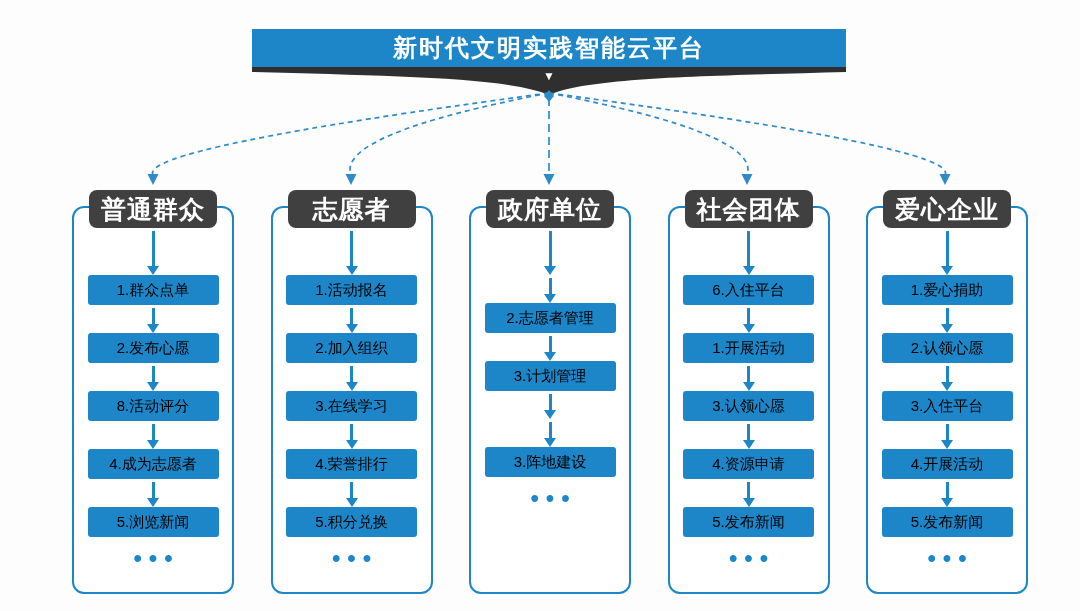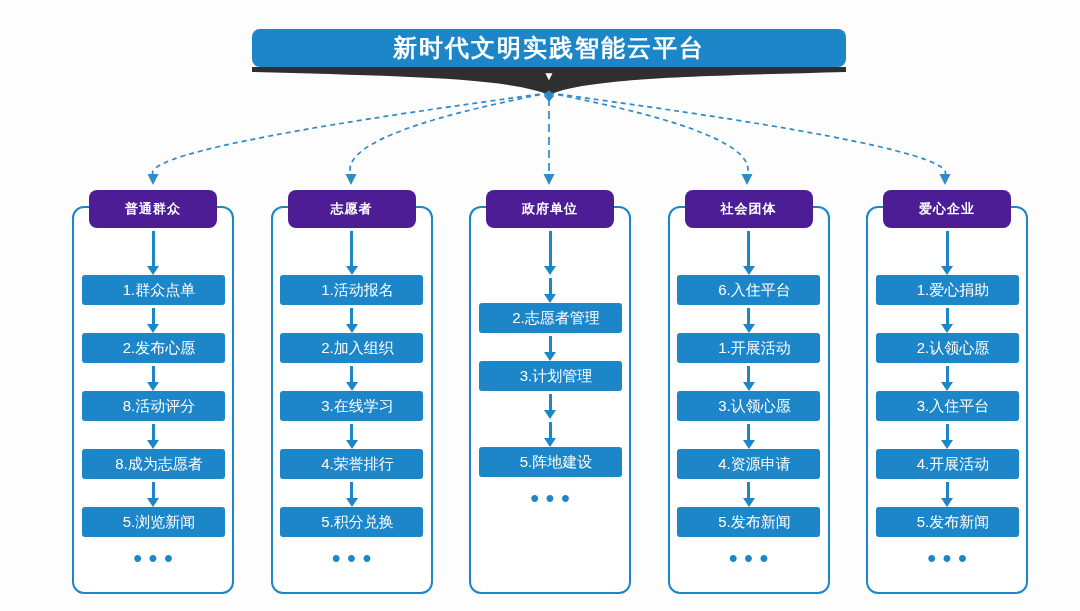--- a/index.html
+++ b/index.html
@@ -9,21 +9,21 @@
     font-family:"Liberation Sans","DejaVu Sans",sans-serif;
   }
   .canvas { position:absolute; inset:0; }
 
   
   .banner {
     position:absolute; left:252px; top:29px; width:594px; height:38px;
     background:#1c86c8; color:#ffffff;
     display:flex; align-items:center; justify-content:center;
     font-size:24px; font-weight:bold; letter-spacing:2px;
-    border-radius:8px;
+    border-radius:0;
   }
   .ribbon-svg { position:absolute; left:252px; top:67px; }
   .banner-caret {
     position:absolute; left:533px; top:68px; width:32px; height:16px;
     color:#ffffff; font-size:12px; line-height:16px; text-align:center;
     z-index:3;
   }
 
   
   .fan-svg { position:absolute; left:0; top:90px; }
@@ -33,31 +33,30 @@
     position:absolute; left:72px; top:190px; width:956px; height:404px;
     display:flex; justify-content:space-between;
   }
   .column { position:relative; width:162px; height:404px; }
   .col-frame {
     position:absolute; top:16px; left:0; right:0; bottom:0;
     border:2px solid #1c86c8; border-radius:12px; background:#ffffff;
   }
   .col-header {
     position:relative; z-index:2; width:128px; height:38px; margin:0 auto;
-    background:#4c1d95; border-radius:8px;
-    color:#ffffff; font-weight:bold; font-size:13px; letter-spacing:1px;
+    background:#404040; border-radius:8px;
+    color:#ffffff; font-weight:bold; font-size:25px; letter-spacing:1px;
     display:flex; align-items:center; justify-content:center;
   }
   .step {
     position:relative; z-index:1; width:131px; height:30px; margin:0 auto;
     background:#1c86c8; border-radius:3px;
-    color:#ffffff; font-size:15px;
+    color:#000000; font-size:15px;
     display:flex; align-items:center; justify-content:center;
     white-space:nowrap;
-    padding-left:12px;
   }
   .varrow { position:relative; z-index:1; height:28px; }
   .varrow.long { height:47px; }
   .varrow::before {
     content:""; position:absolute; left:50%; top:3px; bottom:8px; width:3px;
     margin-left:-1.5px; background:#1c86c8;
   }
   .varrow::after {
     content:""; position:absolute; left:50%; bottom:0; margin-left:-6px;
     width:0; height:0;
@@ -105,21 +104,21 @@
     <div class="column">
       <div class="col-frame"></div>
       <div class="col-header">普通群众</div>
       <div class="varrow long"></div>
       <div class="step">1.群众点单</div>
       <div class="varrow"></div>
       <div class="step">2.发布心愿</div>
       <div class="varrow"></div>
       <div class="step">8.活动评分</div>
       <div class="varrow"></div>
-      <div class="step">8.成为志愿者</div>
+      <div class="step">4.成为志愿者</div>
       <div class="varrow"></div>
       <div class="step">5.浏览新闻</div>
       <div class="dots">•••</div>
     </div>
 
     <div class="column">
       <div class="col-frame"></div>
       <div class="col-header">志愿者</div>
       <div class="varrow long"></div>
       <div class="step">1.活动报名</div>
@@ -137,21 +136,21 @@
     <div class="column">
       <div class="col-frame"></div>
       <div class="col-header">政府单位</div>
       <div class="varrow long"></div>
       <div class="varrow"></div>
       <div class="step">2.志愿者管理</div>
       <div class="varrow"></div>
       <div class="step">3.计划管理</div>
       <div class="varrow"></div>
       <div class="varrow"></div>
-      <div class="step">5.阵地建设</div>
+      <div class="step">3.阵地建设</div>
       <div class="dots">•••</div>
     </div>
 
     <div class="column">
       <div class="col-frame"></div>
       <div class="col-header">社会团体</div>
       <div class="varrow long"></div>
       <div class="step">6.入住平台</div>
       <div class="varrow"></div>
       <div class="step">1.开展活动</div>

